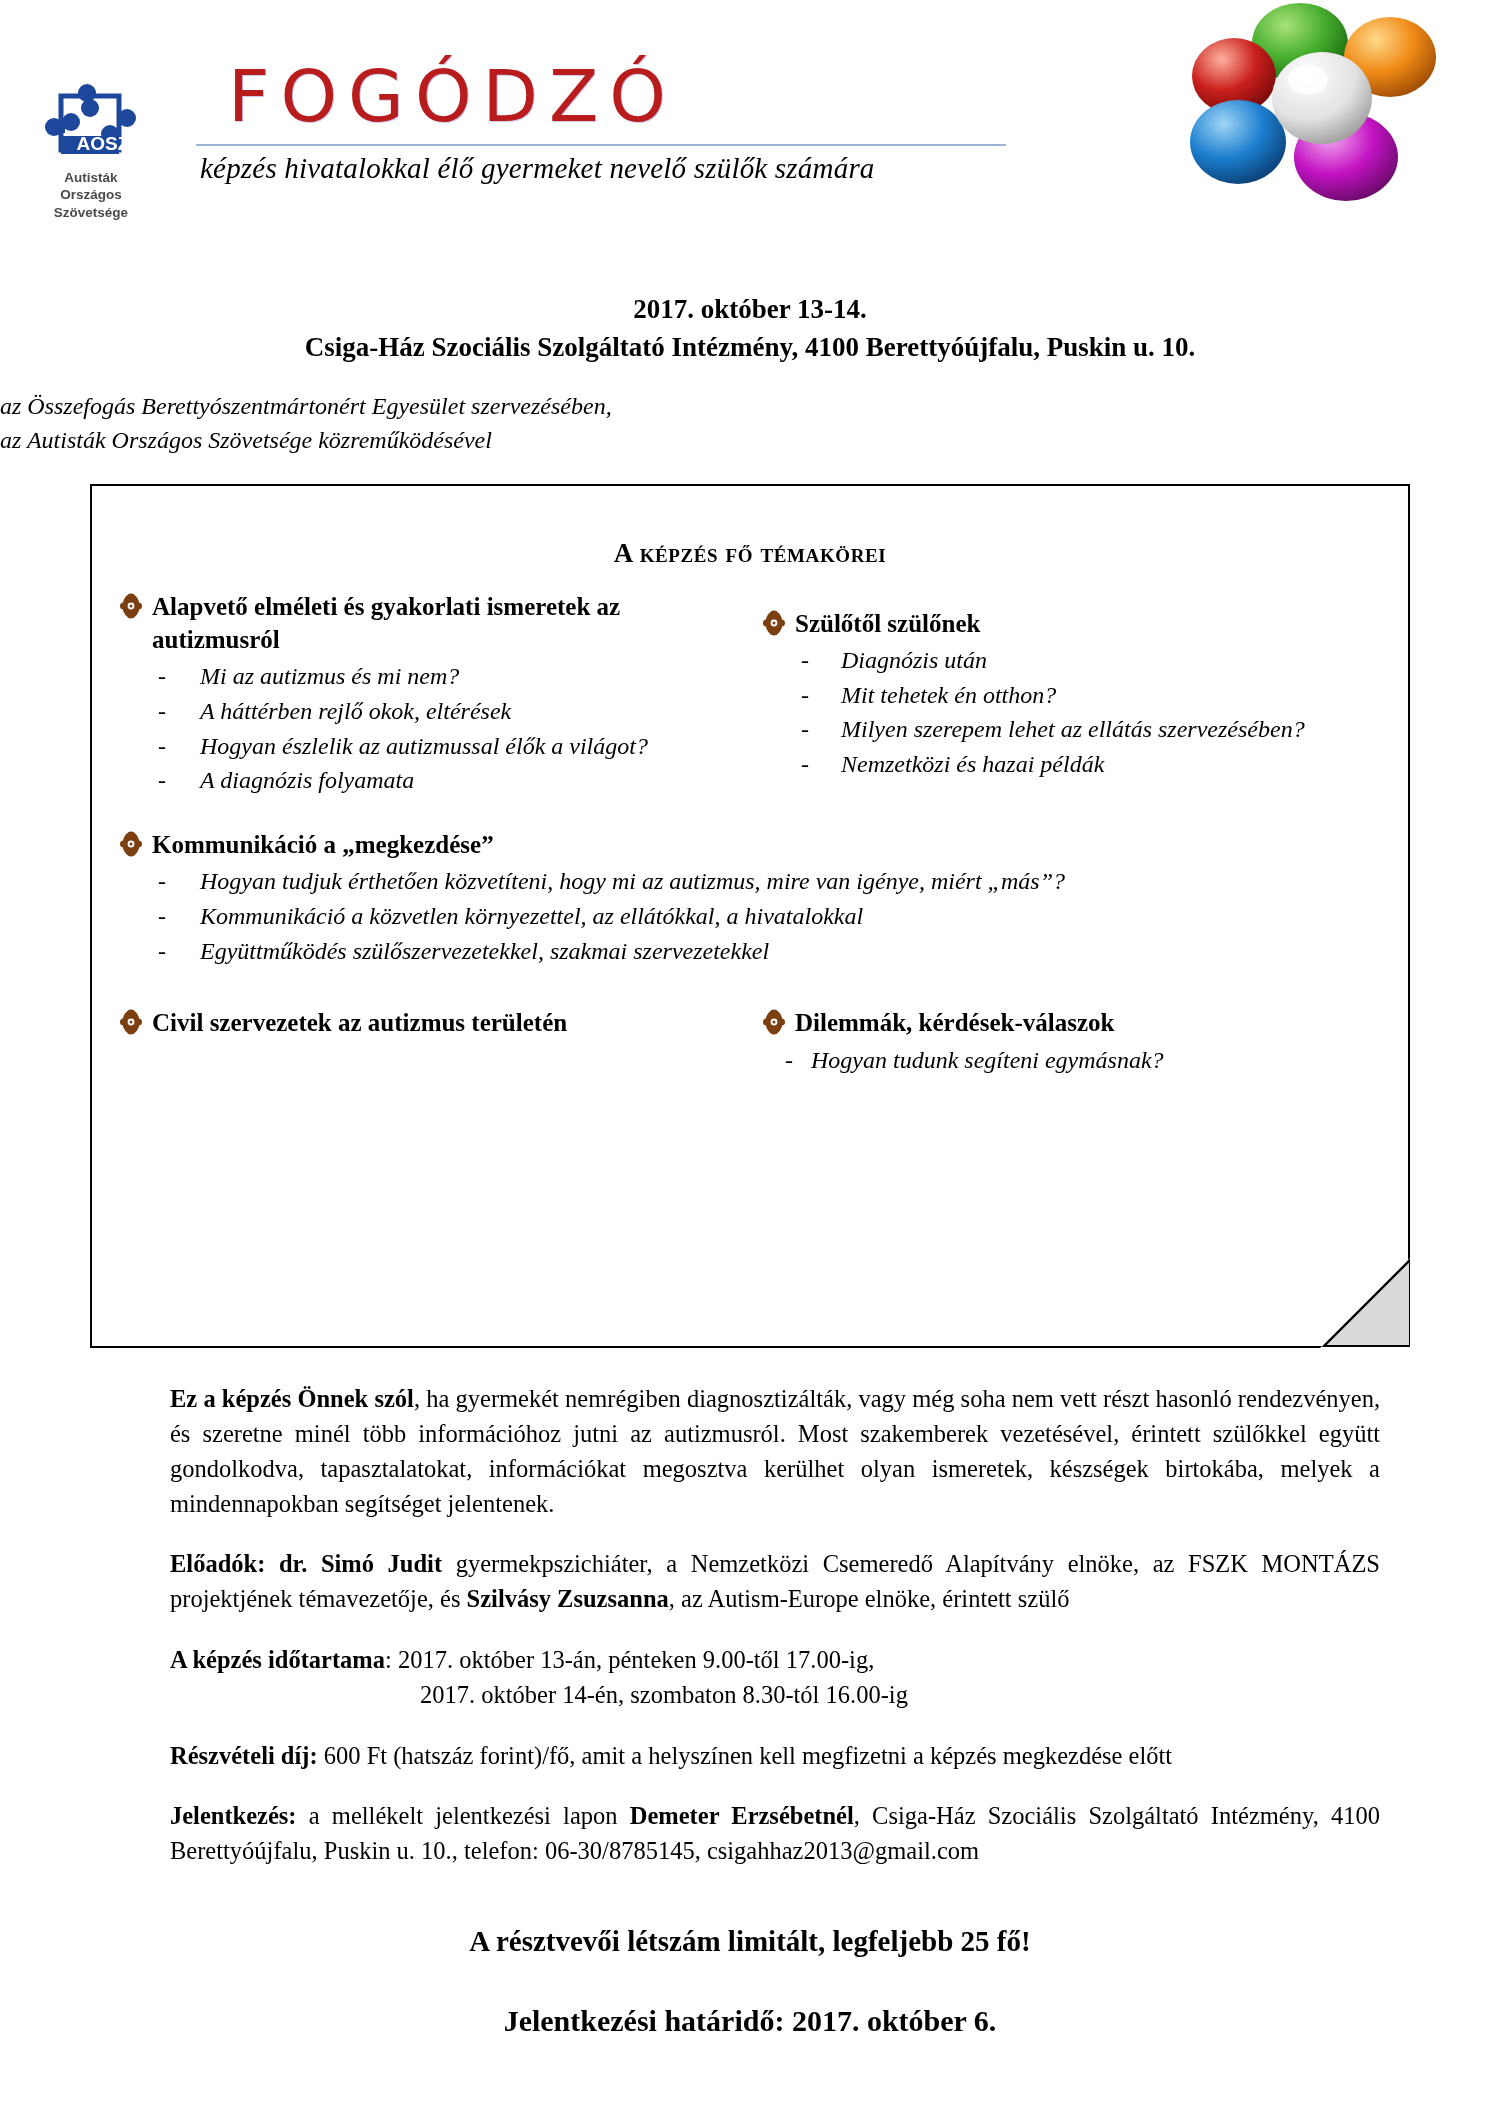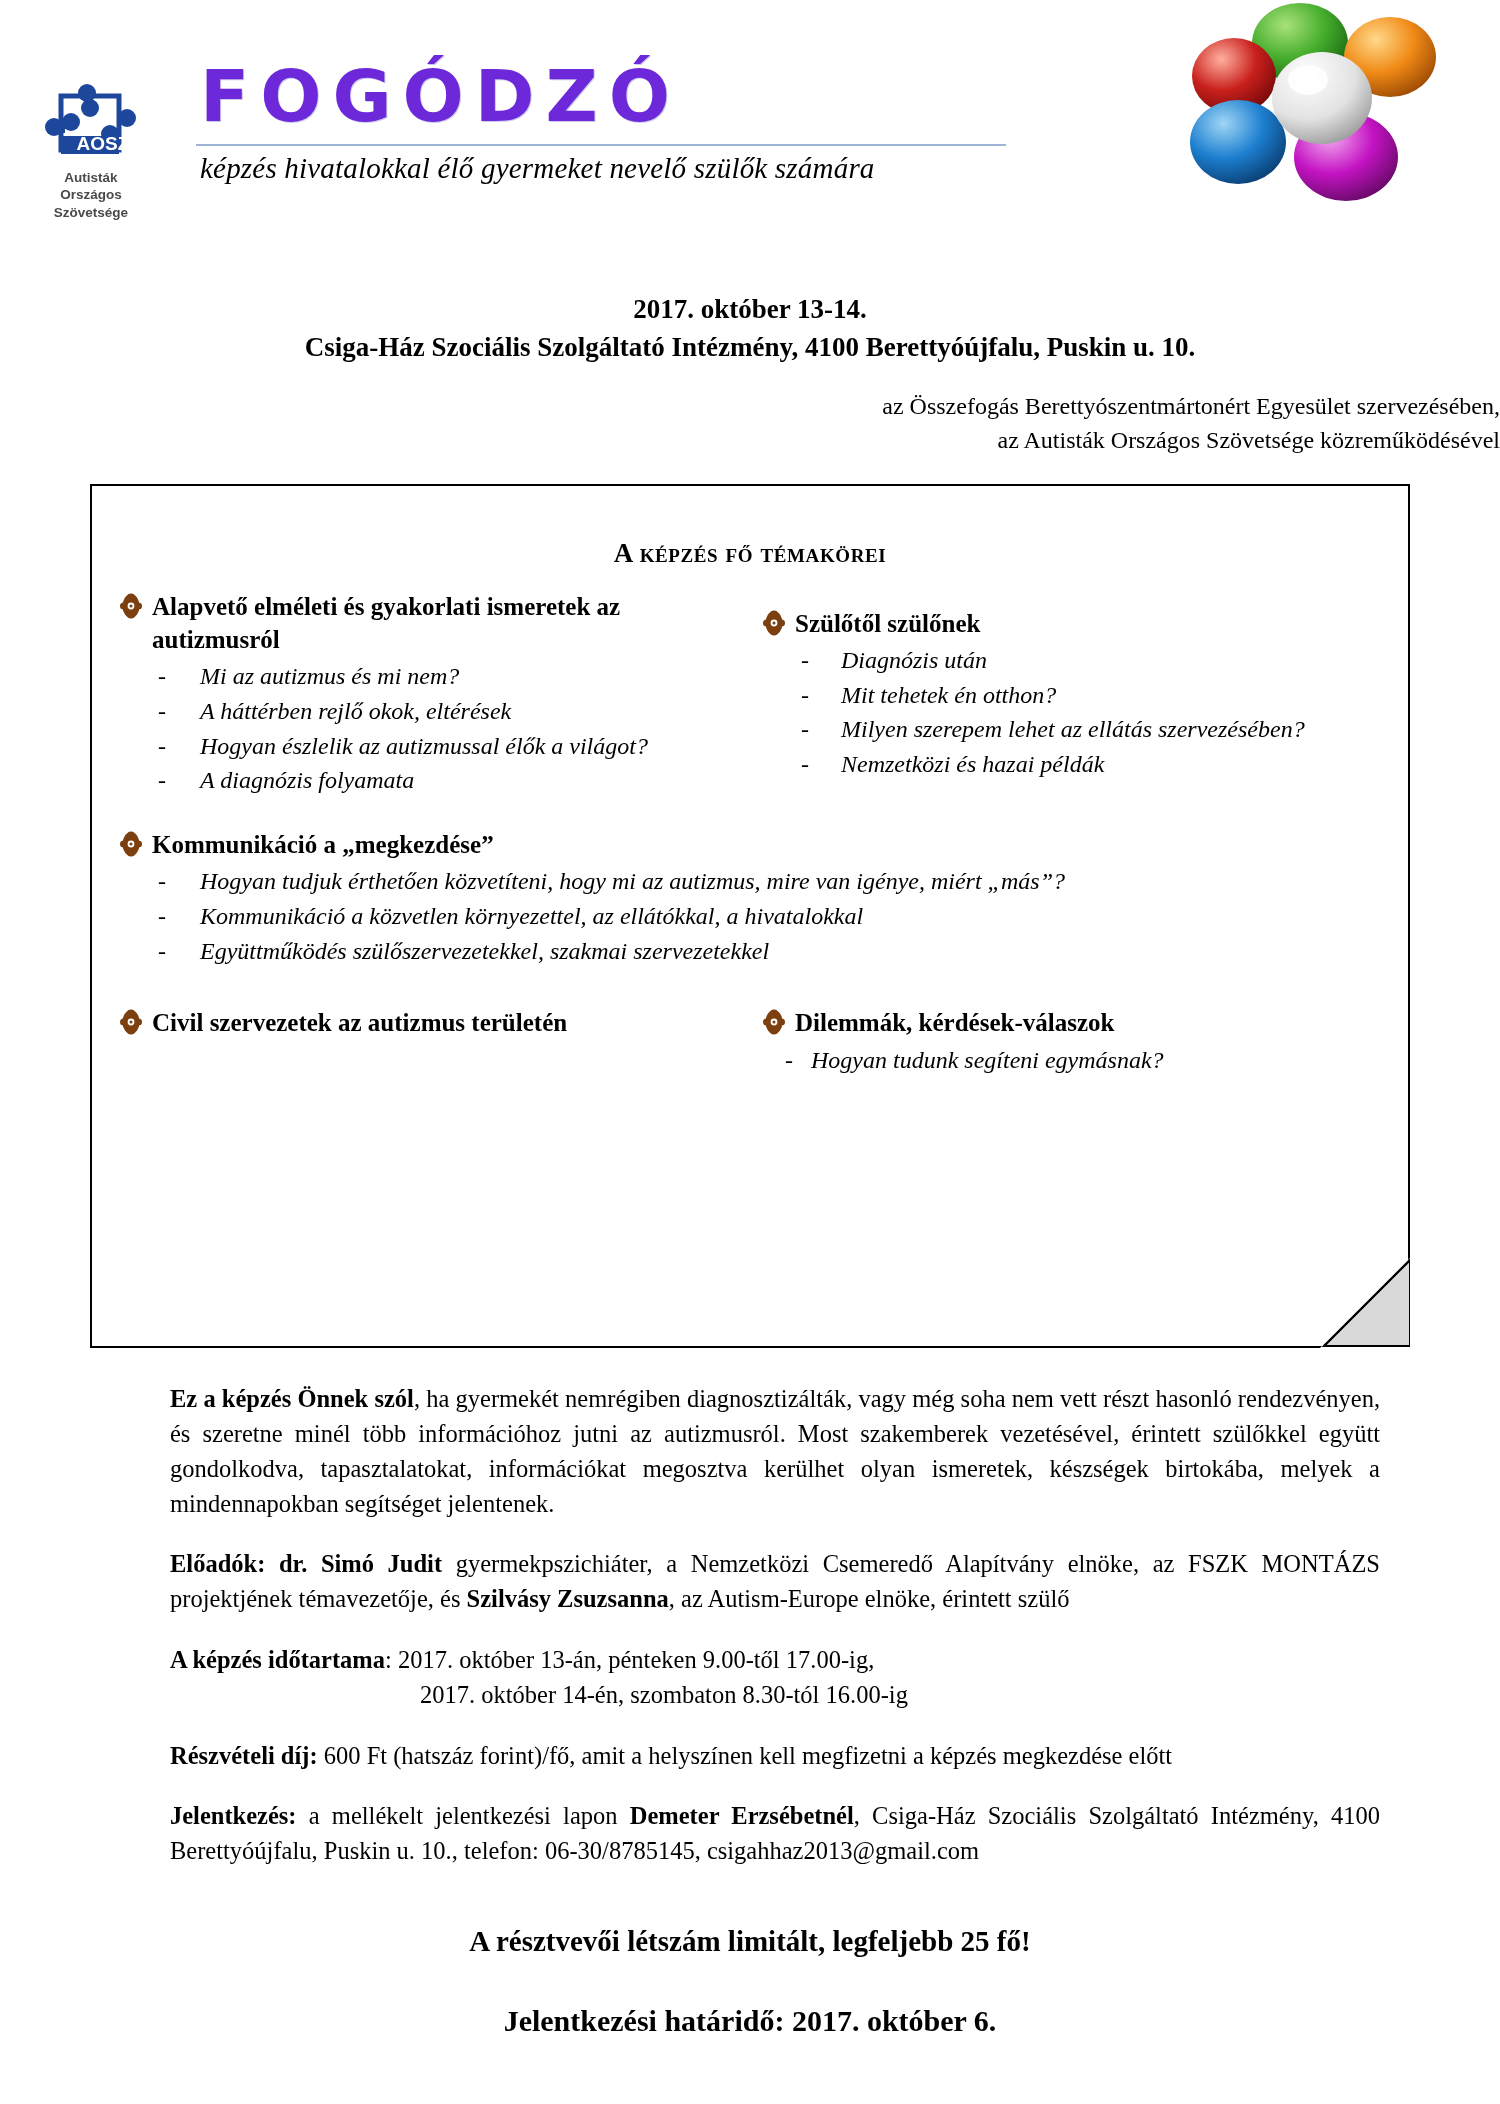--- a/index.html
+++ b/index.html
@@ -47,26 +47,27 @@
 
   .brand-block {
     position: absolute;
     left: 196px;
     top: 60px;
     width: 900px;
   }
   .brand-title {
     font-family: "DejaVu Sans", sans-serif;
     font-size: 72px;
-    font-weight: bold;
+    font-weight: normal;
     letter-spacing: 11px;
-    color: #6d28d9;
+    color: #b91c1c;
     line-height: 1.0;
     padding-left: 4px;
     text-shadow: 1px 1px 0 rgba(160,160,220,0.55);
+    margin-left: 28px;
   }
   .brand-rule {
     border-top: 2px solid #9cb3d6;
     margin: 12px 0 6px 0;
     width: 810px;
   }
   .brand-tagline {
     font-family: "Liberation Serif", serif;
     font-style: italic;
     font-size: 29px;
@@ -94,24 +95,24 @@
     font-weight: bold;
     line-height: 1.42;
   }
   .event-line2 {
     font-size: 27px;
     font-weight: bold;
     line-height: 1.42;
   }
   .organizers {
     margin-top: 22px;
-    text-align: right;
+    text-align: left;
+    font-style: italic;
     font-size: 24px;
     line-height: 1.45;
-    margin-left: 24px;
   }
 
   
   .topic-box-wrap {
     position: relative;
     margin: 26px 90px 0 90px;
   }
   .topic-box {
     position: relative;
     border: 2px solid #000;

